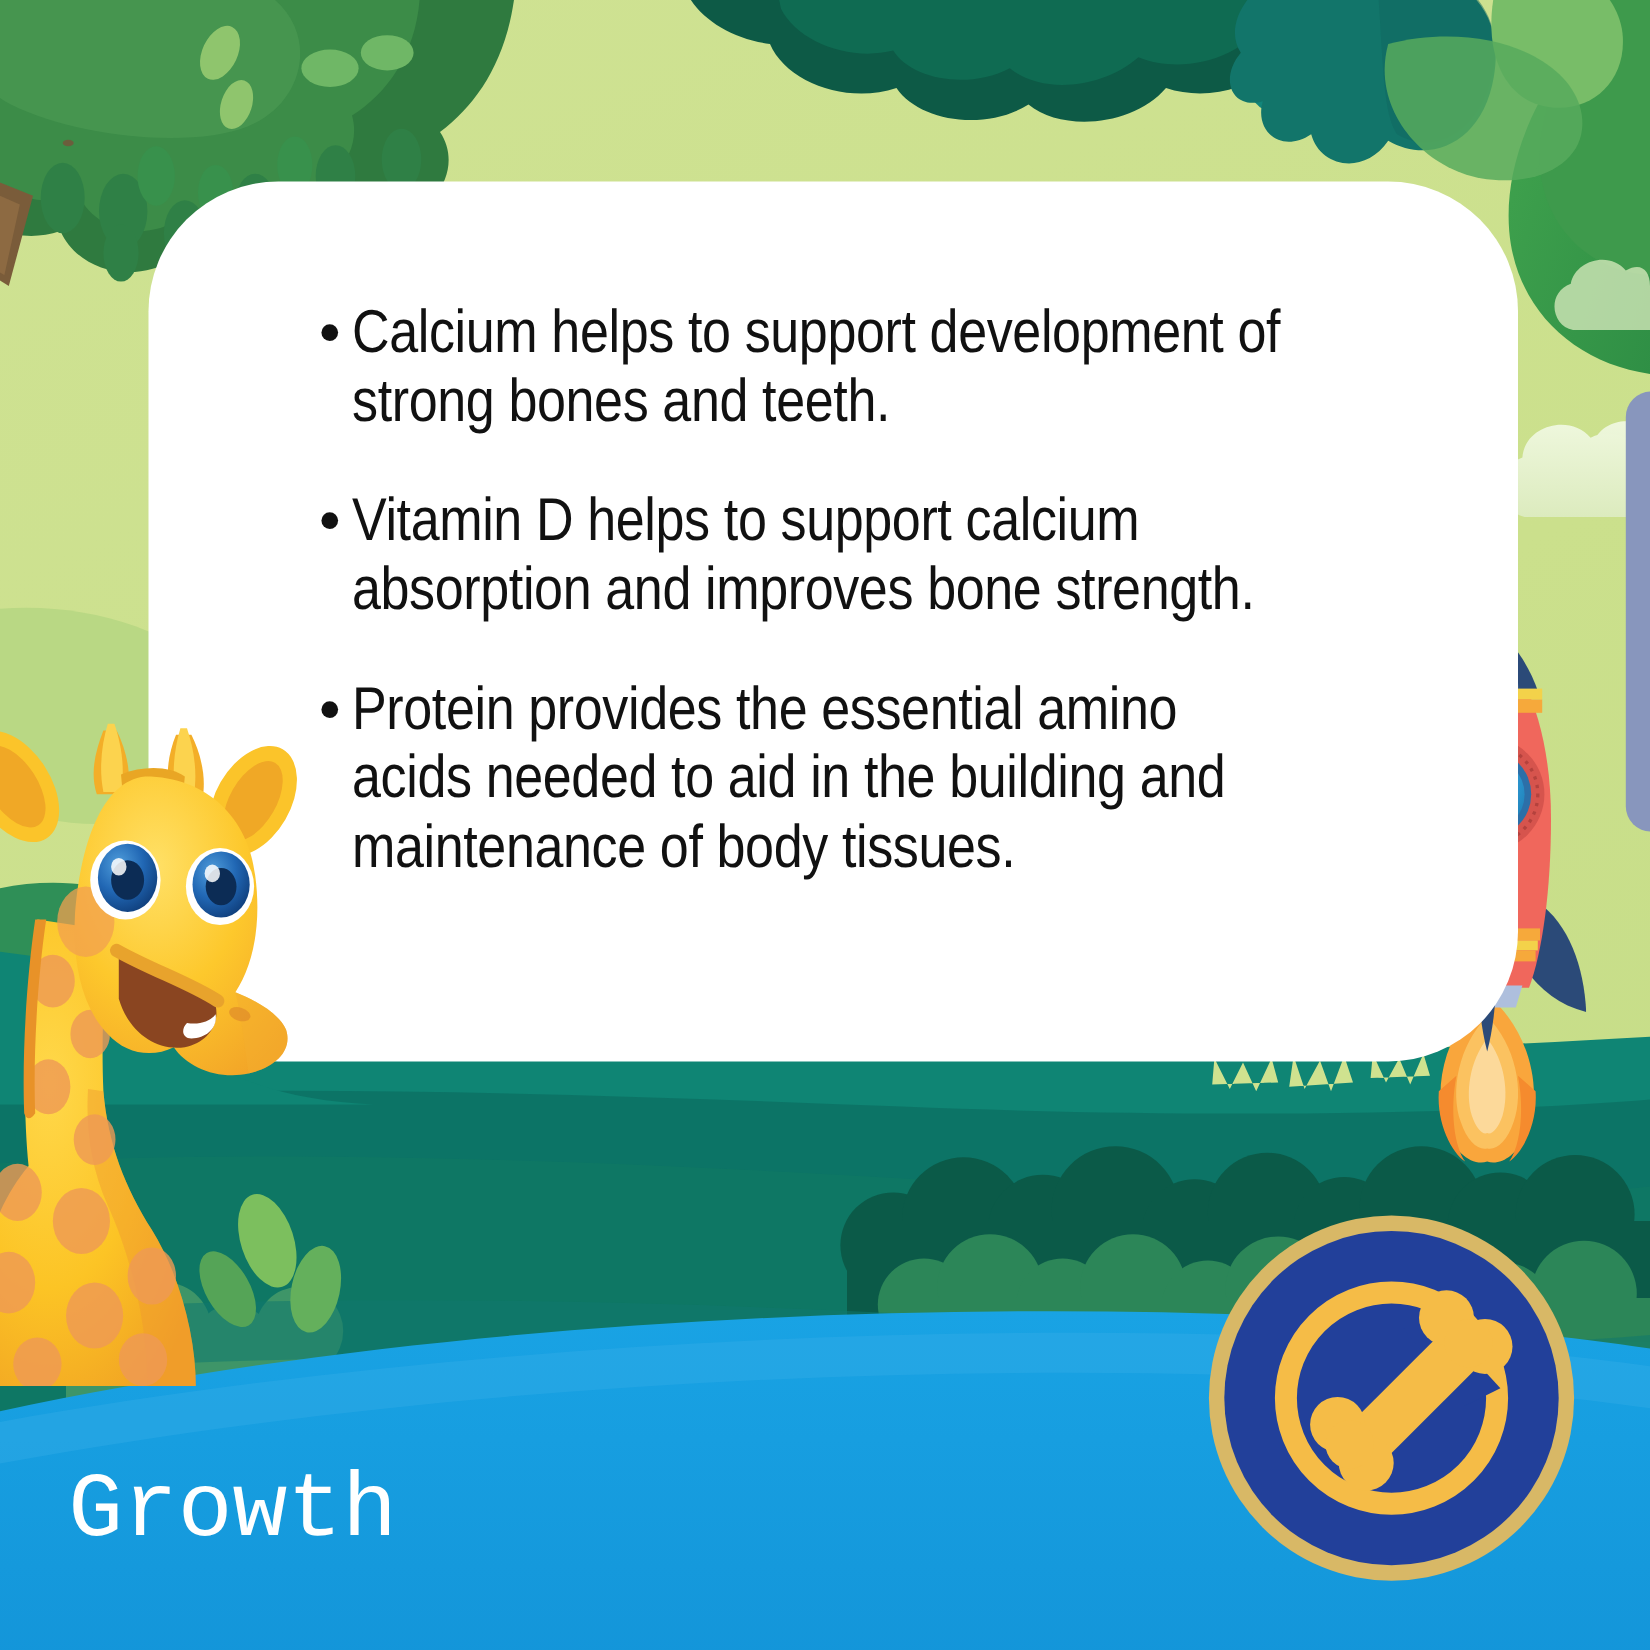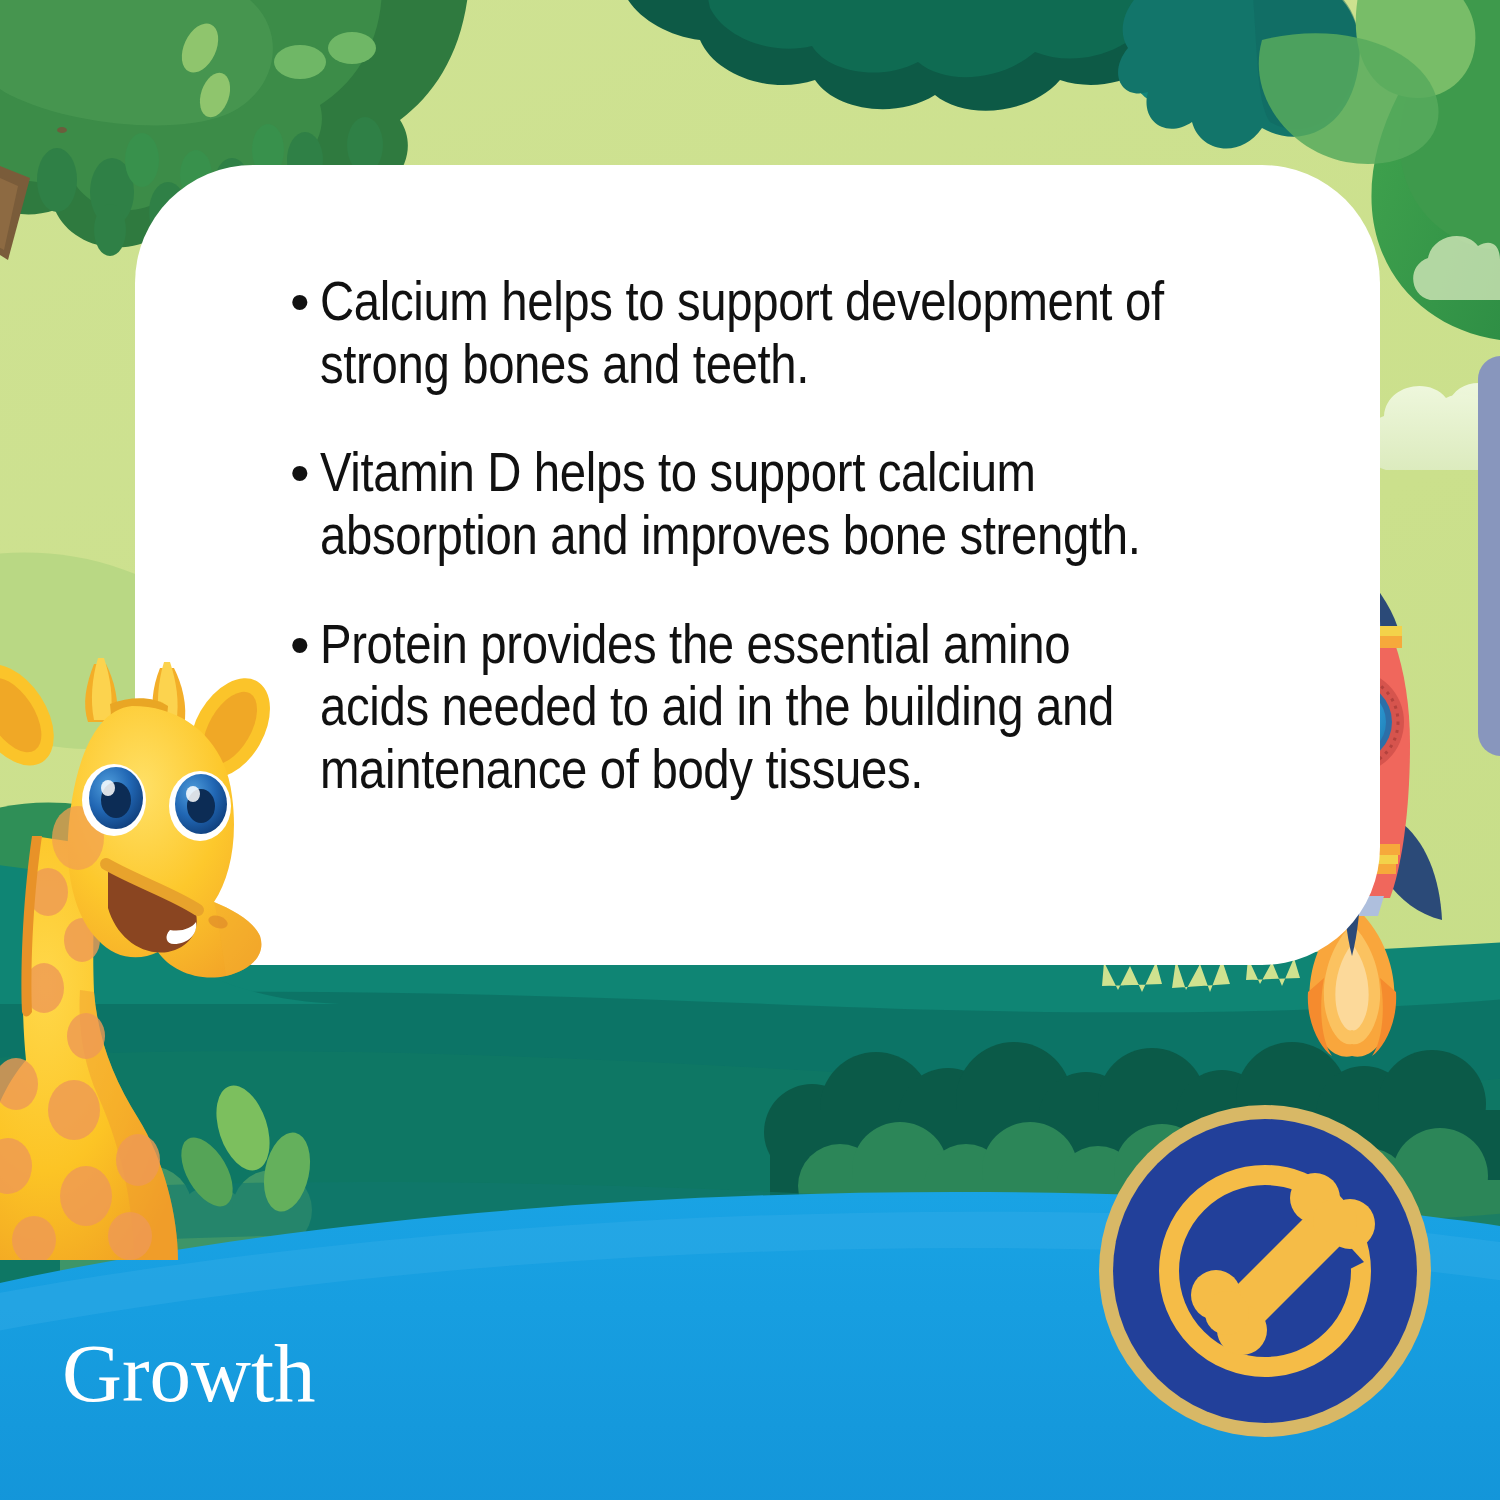--- a/index.html
+++ b/index.html
@@ -56,21 +56,21 @@
     width:118%;
     font-weight:400;
   }
 
   
   #growth-title{
     position:absolute;
     left:62px;top:1332px;
     z-index:60;
     color:#ffffff;
-    font-family:Liberation Serif, serif;
+    font-family:Liberation Mono, monospace;
     font-size:83px;
     line-height:1;
     font-weight:400;
     letter-spacing:0px;
   }
 
   
   #growth-badge{
     position:absolute;
     left:1096px;top:1102px;

